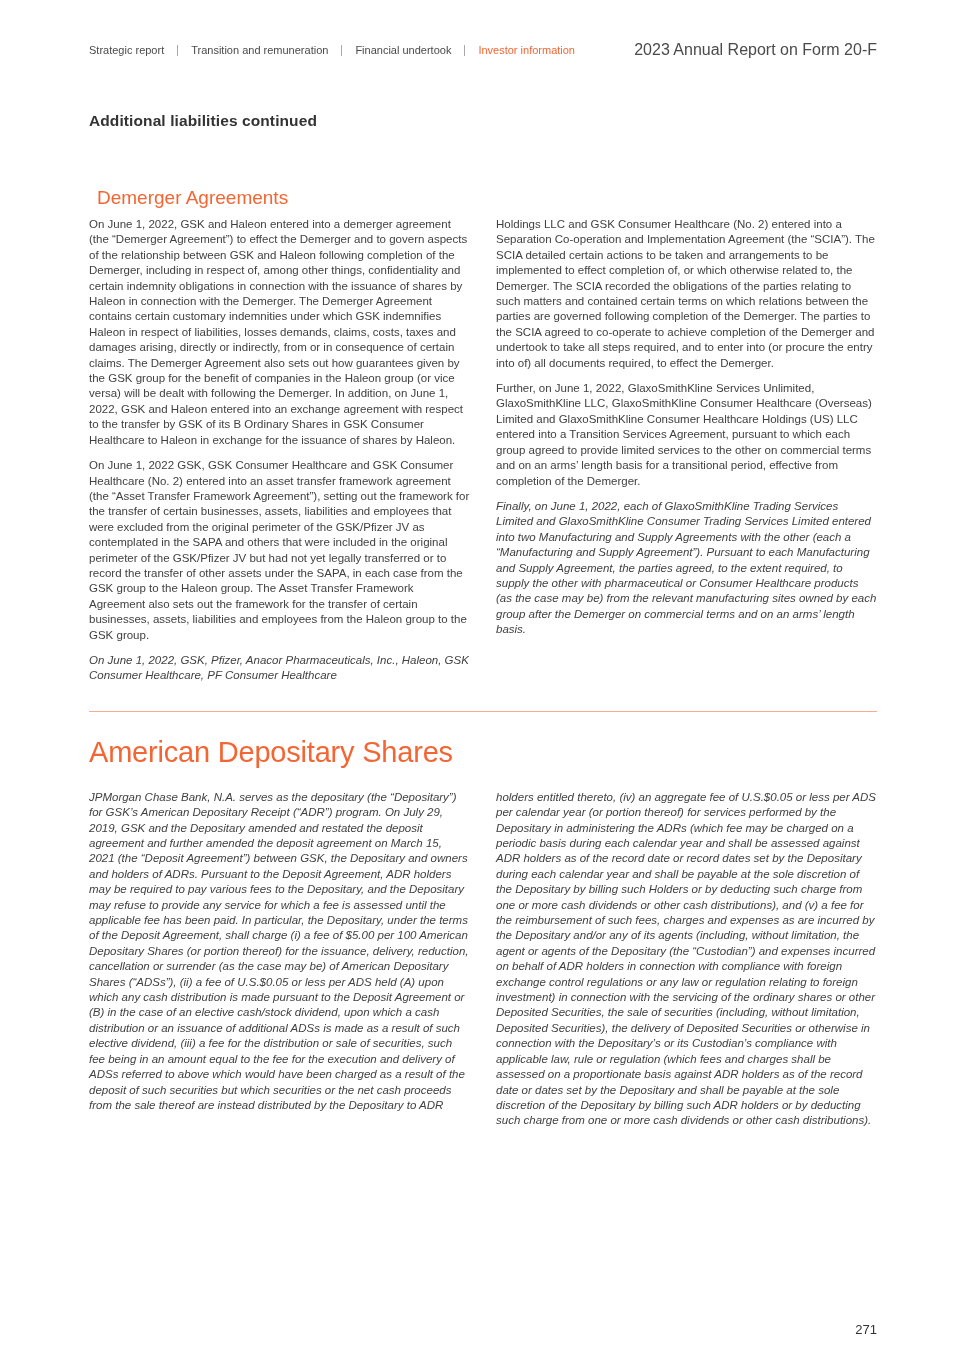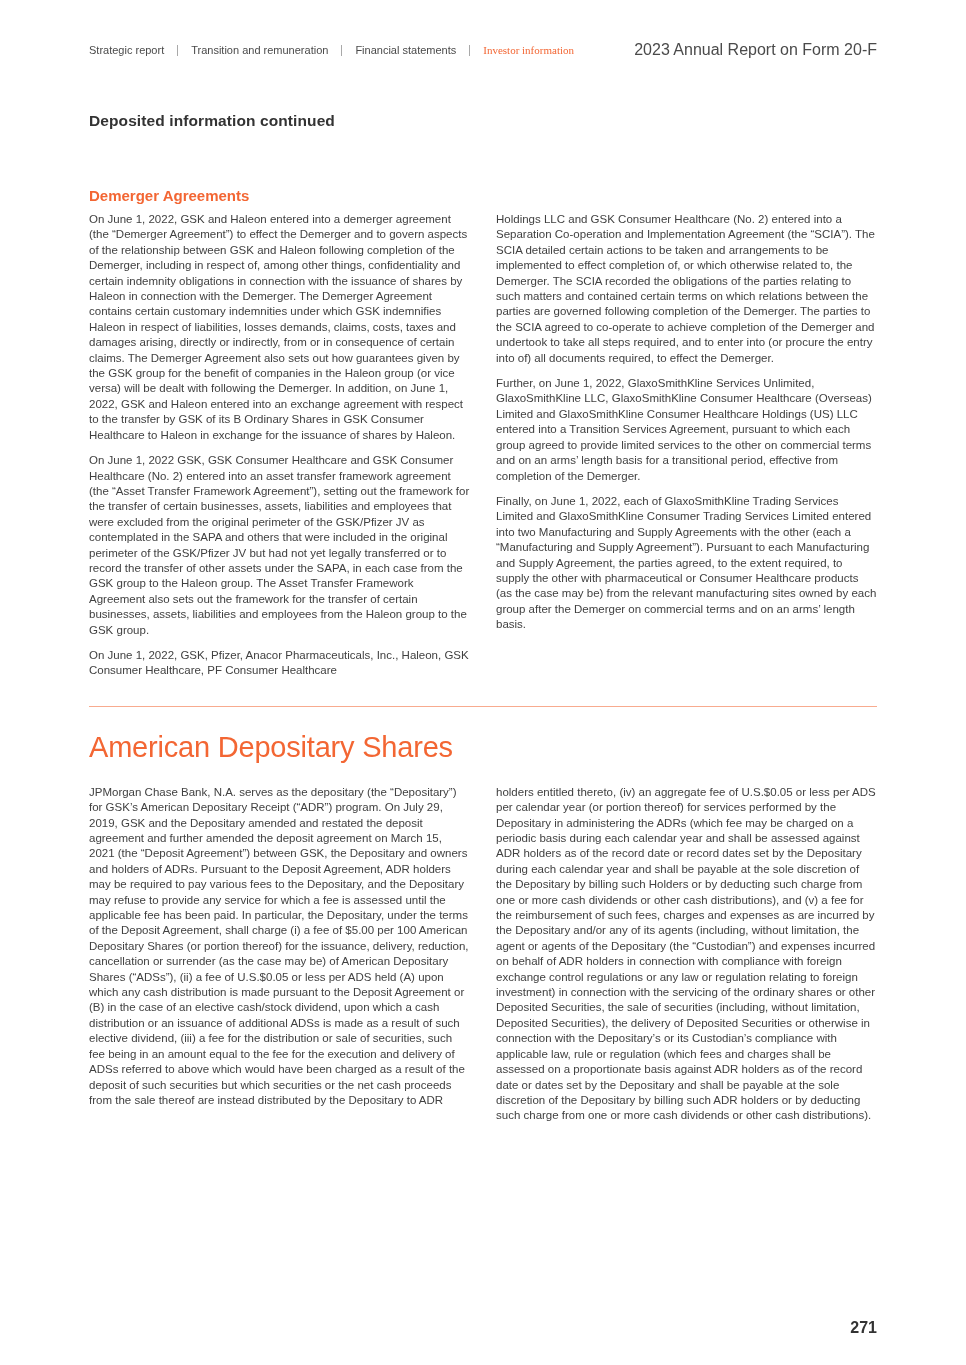--- a/index.html
+++ b/index.html
@@ -10,54 +10,54 @@
     width: 966px; height: 1365px; position: relative;
     background: #ffffff; color: var(--text);
     padding: 41px 89px 0 89px; overflow: hidden;
   }
   .top-header {
     display: flex; justify-content: space-between; align-items: center;
     font-size: 11px; color: #4a4a4a;
   }
   .nav { display: flex; align-items: center; }
   .nav-item { white-space: nowrap; cursor: pointer; }
-  .nav-item.active { color: var(--accent); font-family: Liberation Serif, serif; }
+  .nav-item.active { color: var(--accent); }
   .nav-sep { width: 1px; height: 11px; background: #a9a9a9; margin: 0 13px; }
   .report-title { font-size: 16px; color: #4a4a4a; }
   .page-title { font-size: 15.5px; font-weight: bold; color: #333333; margin: 53px 0 0 0; letter-spacing: 0.1px; }
   .section { margin-top: 57px; }
-  .section-heading { font-size: 15px; font-weight: bold; color: var(--accent); margin: 0 0 8px 0; }
+  .section-heading { font-size: 19px; font-weight: normal; color: var(--accent); margin: 0 0 8px 8px; }
   .columns { display: flex; gap: 26px; justify-content: space-between; }
   .col { flex: 1 1 0; min-width: 0; }
   p.body { font-size: 11.5px; line-height: 15.4px; margin: 0 0 10px 0; color: var(--text); }
-  p.body:last-child { margin-bottom: 0; }
+  p.body:last-child { margin-bottom: 0; font-style: italic; }
   .rule { border: 0; border-top: 1px solid rgba(243, 102, 51, 0.55); margin: 27px 0 0 0; }
   .big-heading { font-size: 29px; font-weight: 400; color: var(--accent); margin: 24px 0 21px 0; letter-spacing: -0.2px; }
   .sub-heading { font-size: 15px; font-weight: bold; color: var(--accent); margin: 0 0 8px 0; }
-  .page-number { position: absolute; right: 89px; bottom: 28px; font-size: 16px; font-weight: bold; color: #333333; margin-left: 22px; }
+  .page-number { position: absolute; right: 89px; bottom: 28px; font-size: 13px; font-weight: normal; color: #333333; margin-left: 22px; }
 </style>
 </head>
 <body>
 
 <div class="page">
 
   <div class="top-header">
     <div class="nav">
       <span class="nav-item">Strategic report</span>
       <span class="nav-sep"></span>
       <span class="nav-item">Transition and remuneration</span>
       <span class="nav-sep"></span>
-      <span class="nav-item">Financial statements</span>
+      <span class="nav-item">Financial undertook</span>
       <span class="nav-sep"></span>
       <span class="nav-item active">Investor information</span>
     </div>
     <div class="report-title">2023 Annual Report on Form 20-F</div>
   </div>
 
-  <h1 class="page-title">Deposited information continued</h1>
+  <h1 class="page-title">Additional liabilities continued</h1>
 
   <div class="section">
     <h2 class="section-heading">Demerger Agreements</h2>
     <div class="columns">
       <div class="col">
         <p class="body">On June 1, 2022, GSK and Haleon entered into a demerger agreement (the “Demerger Agreement”) to effect the Demerger and to govern aspects of the relationship between GSK and Haleon following completion of the Demerger, including in respect of, among other things, confidentiality and certain indemnity obligations in connection with the issuance of shares by Haleon in connection with the Demerger. The Demerger Agreement contains certain customary indemnities under which GSK indemnifies Haleon in respect of liabilities, losses demands, claims, costs, taxes and damages arising, directly or indirectly, from or in consequence of certain claims. The Demerger Agreement also sets out how guarantees given by the GSK group for the benefit of companies in the Haleon group (or vice versa) will be dealt with following the Demerger. In addition, on June 1, 2022, GSK and Haleon entered into an exchange agreement with respect to the transfer by GSK of its B Ordinary Shares in GSK Consumer Healthcare to Haleon in exchange for the issuance of shares by Haleon.</p>
         <p class="body">On June 1, 2022 GSK, GSK Consumer Healthcare and GSK Consumer Healthcare (No. 2) entered into an asset transfer framework agreement (the “Asset Transfer Framework Agreement”), setting out the framework for the transfer of certain businesses, assets, liabilities and employees that were excluded from the original perimeter of the GSK/Pfizer JV as contemplated in the SAPA and others that were included in the original perimeter of the GSK/Pfizer JV but had not yet legally transferred or to record the transfer of other assets under the SAPA, in each case from the GSK group to the Haleon group. The Asset Transfer Framework Agreement also sets out the framework for the transfer of certain businesses, assets, liabilities and employees from the Haleon group to the GSK group.</p>
         <p class="body">On June 1, 2022, GSK, Pfizer, Anacor Pharmaceuticals, Inc., Haleon, GSK Consumer Healthcare, PF Consumer Healthcare</p>
       </div>
       <div class="col">

